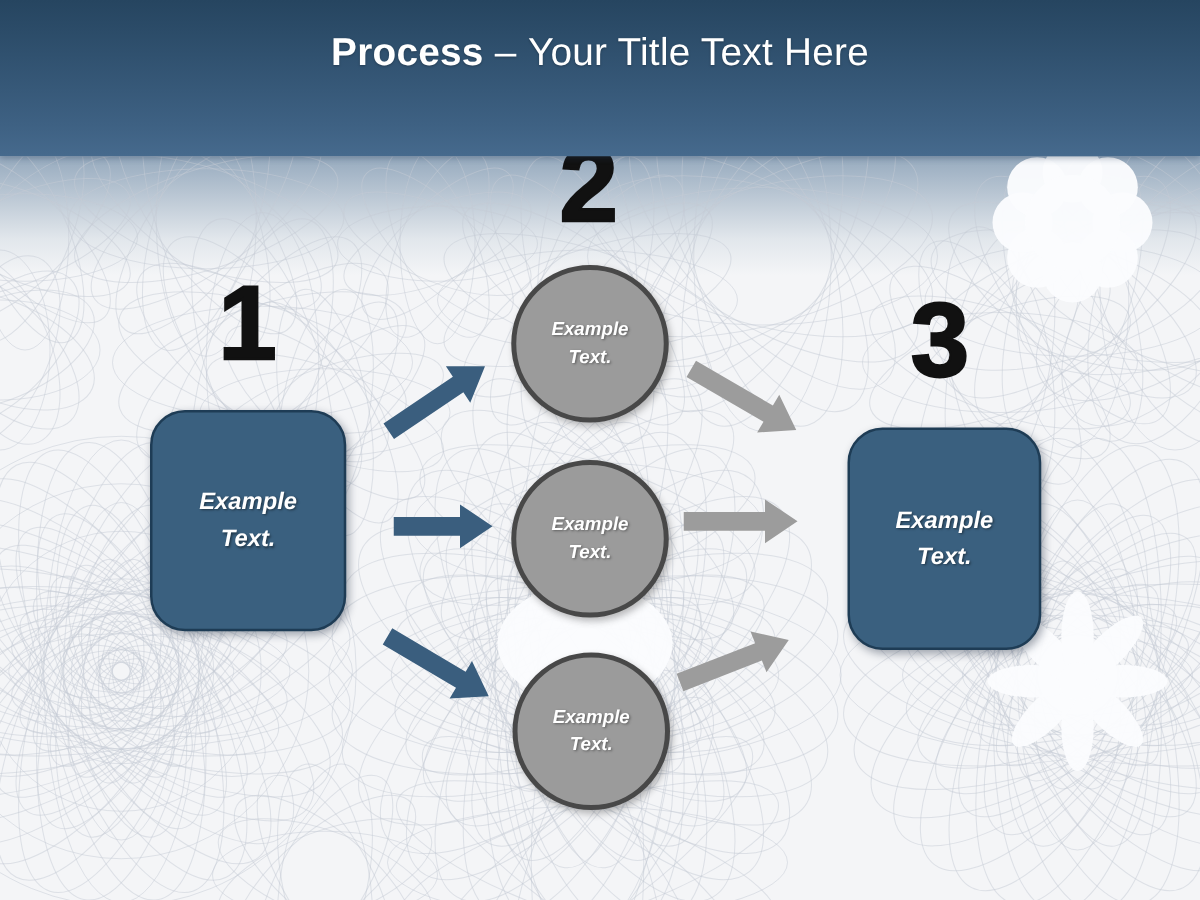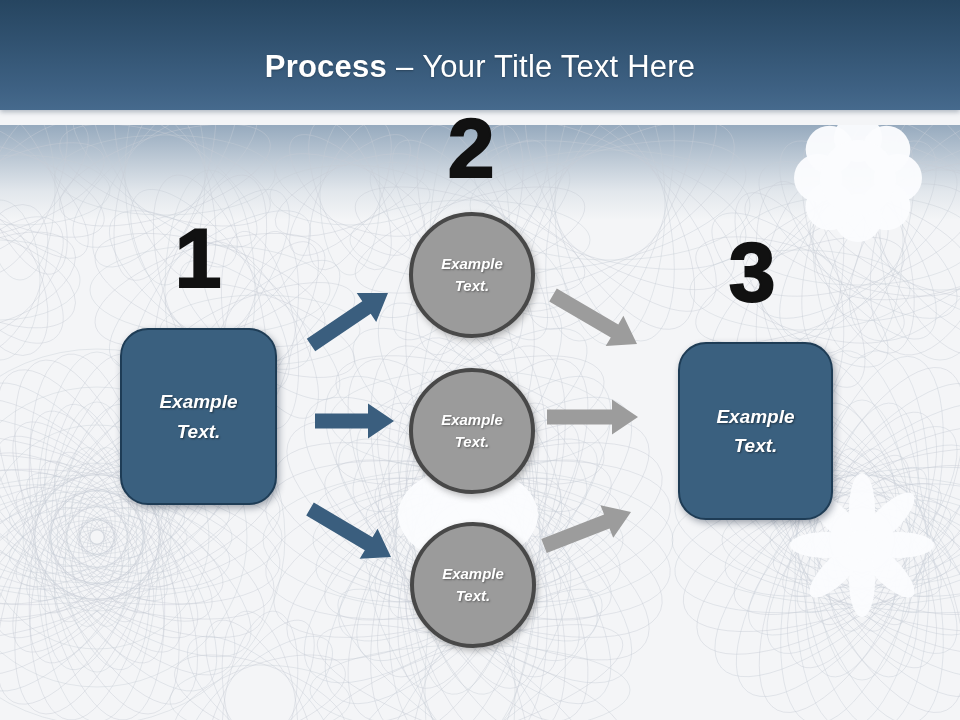--- a/index.html
+++ b/index.html
@@ -3,24 +3,24 @@
 <meta charset="utf-8">
 <style>
   html,body{margin:0;padding:0;background:#555;}
   .slide{
     position:relative;width:960px;height:720px;overflow:hidden;
     background:#f4f5f7;
     font-family:"Liberation Sans","DejaVu Sans",sans-serif;
   }
   
   .header{
-    position:absolute;left:0;top:0;width:960px;height:110px;z-index:5;
+    position:absolute;left:0;top:0;width:960px;height:125px;z-index:5;
     background:linear-gradient(180deg,#264560 0%,#30516f 35%,#3e6183 80%,#466a8d 100%);
     box-shadow:0 2px 5px rgba(40,60,85,.35);
-    display:flex;align-items:center;justify-content:center;
+    display:flex;align-items:flex-start;justify-content:center;
   }
   .title{
     margin:24px 0 0 0;font-size:31px;font-weight:400;color:#ffffff;
     letter-spacing:.2px;text-shadow:0 1px 2px rgba(0,0,0,.28);white-space:nowrap;
   }
   .t-bold{font-weight:700;}
   .t-dash{margin:0 9px;}
   
   .fade-band{
     position:absolute;left:0;top:125px;width:960px;height:95px;z-index:0;

